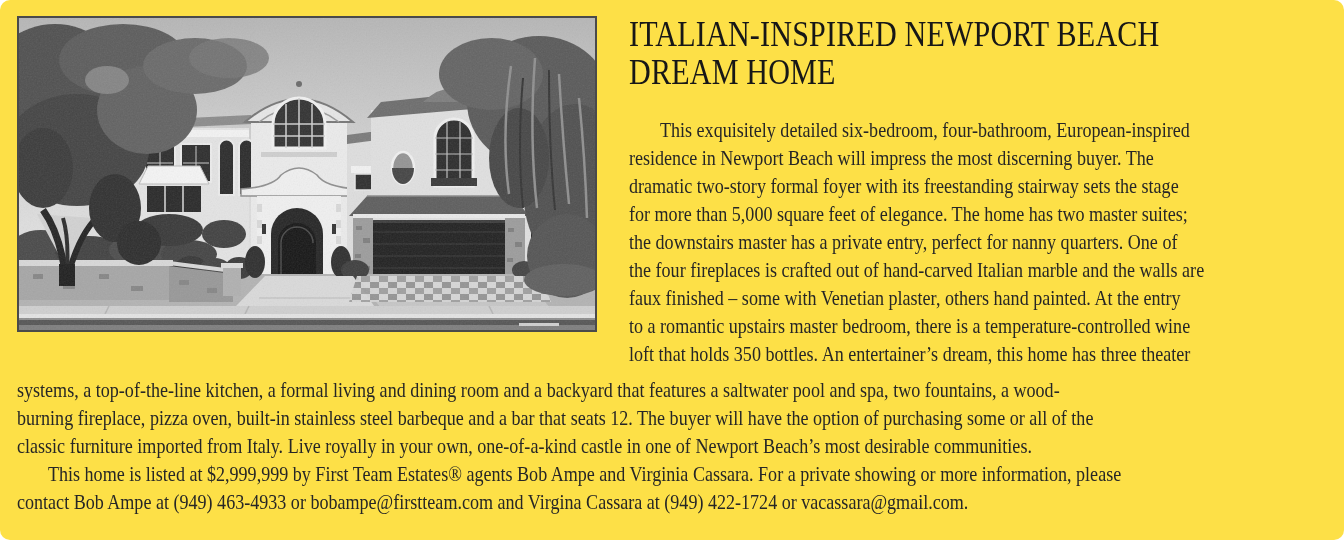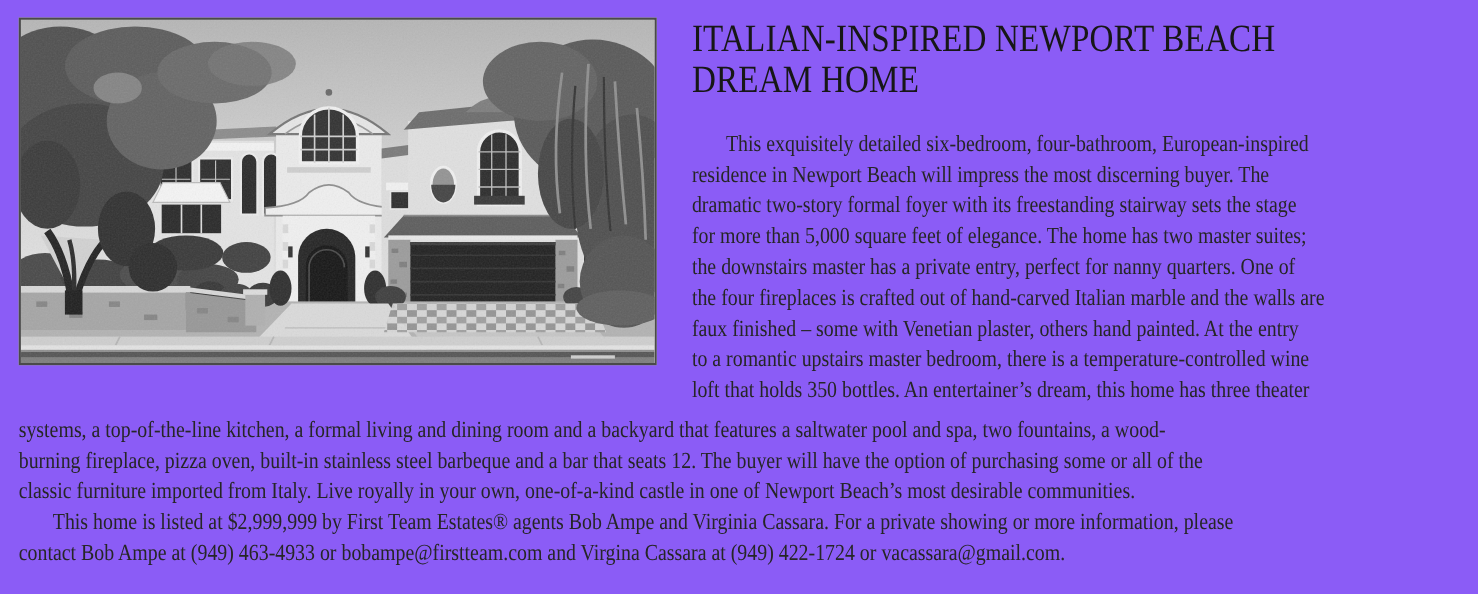--- a/index.html
+++ b/index.html
@@ -8,21 +8,22 @@
     width: 1344px; height: 540px;
     overflow: hidden;
   }
   .ad {
     box-sizing: border-box;
     width: 1344px; height: 540px;
     padding: 16px 0 0 17px;
     font-family: "Liberation Serif", serif;
     color: #262626;
     overflow: hidden;
-    background: #8b5cf6;
+    background: #fde047;
+    border-radius: 10px;
   }
   .top-row { display: flex; align-items: flex-start; }
   .photo-frame {
     flex: 0 0 auto;
     width: 580px; height: 316px;
     margin: 0;
     border: 2px solid #4a4a4a;
     box-sizing: border-box;
     background: #dddddd;
   }

